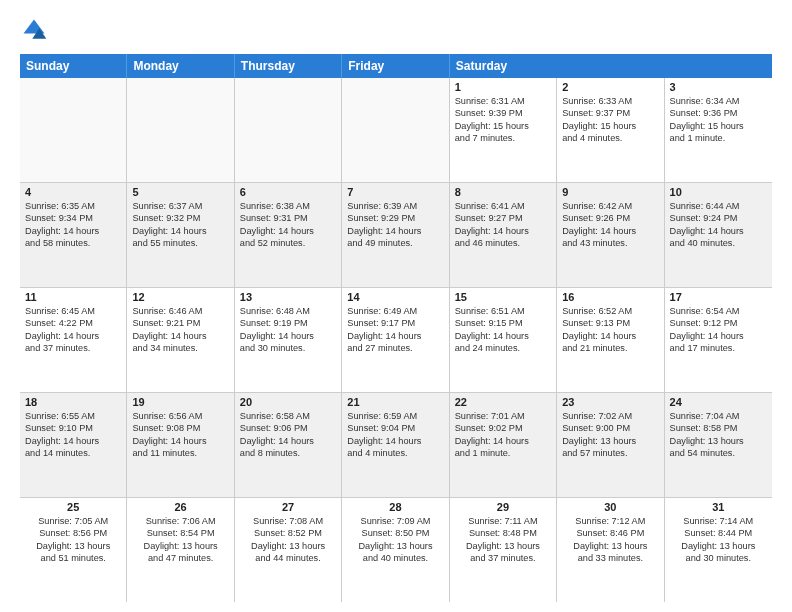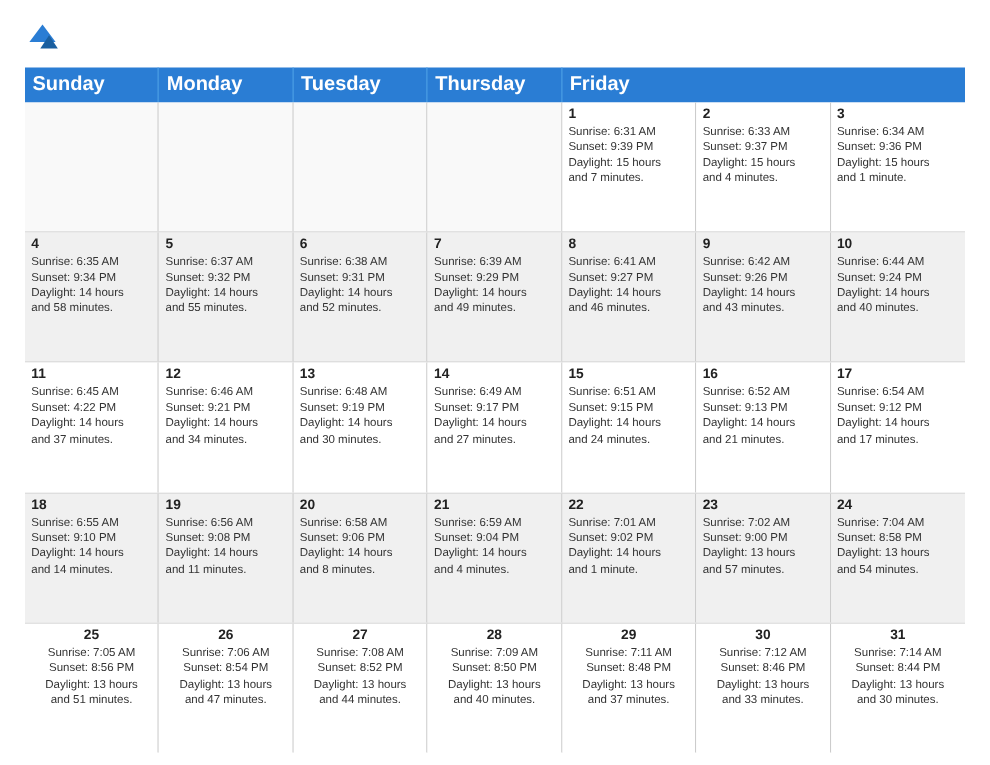--- a/index.html
+++ b/index.html
@@ -57,21 +57,21 @@
       display: flex;
       flex-direction: column;
     }
     .cal-header {
       display: grid;
       grid-template-columns: repeat(7, 1fr);
       background: #2a7dd4;
     }
     .cal-header-cell {
       color: #fff;
-      font-size: 16px;
+      font-size: 12px;
       font-weight: bold;
       padding: 5px 6px;
       text-align: left;
       border-right: 1px solid #4a9de4;
     }
     .cal-header-cell:last-child { border-right: none; }
     .cal-body {
       display: flex;
       flex-direction: column;
       flex: 1;
@@ -125,23 +125,23 @@
     <div class="title-block">
       <div class="month-title"></div>
       <div class="location"></div>
     </div>
   </div>
 
   <div class="calendar">
     <div class="cal-header">
     <div class="cal-header-cell">Sunday</div>
         <div class="cal-header-cell">Monday</div>
-        <div class="cal-header-cell">Tuesday</div>
         <div class="cal-header-cell">Thursday</div>
         <div class="cal-header-cell">Friday</div>
+        <div class="cal-header-cell">Saturday</div>
       </div>
     <div class="cal-body">
     <div class="cal-row">
           <div class="cal-cell empty"></div>
           <div class="cal-cell empty"></div>
           <div class="cal-cell empty"></div>
           <div class="cal-cell empty"></div>
           <div class="cal-cell">
             <span class="day-num">1</span>
             <span class="cell-line">Sunrise: 6:31 AM</span>

